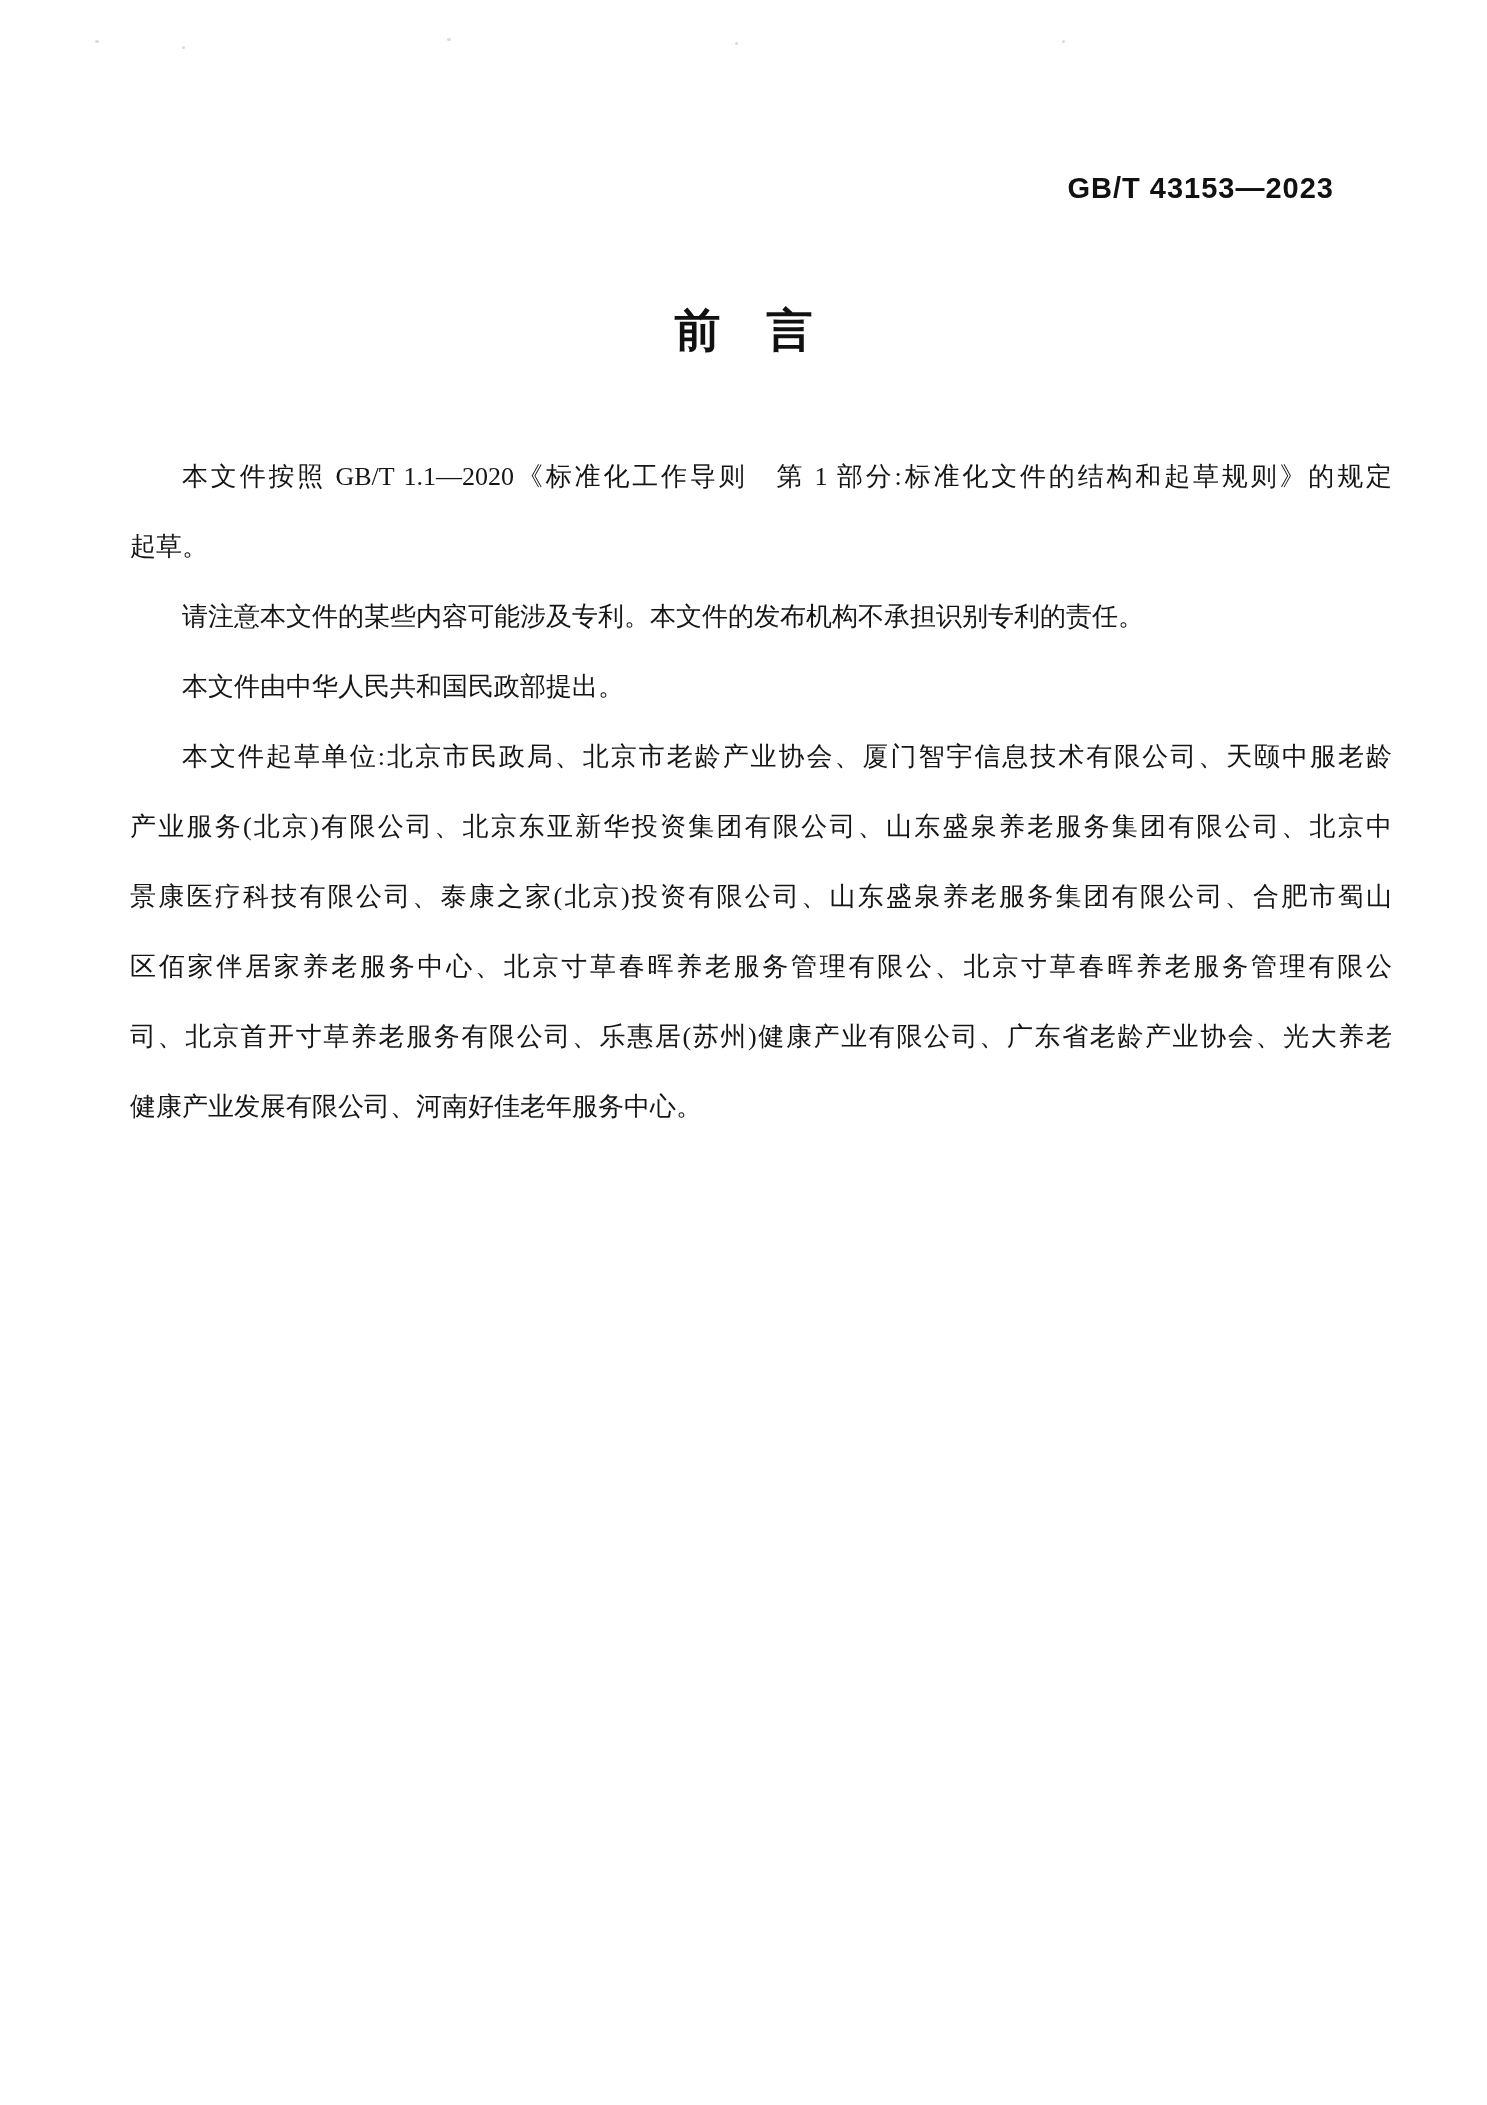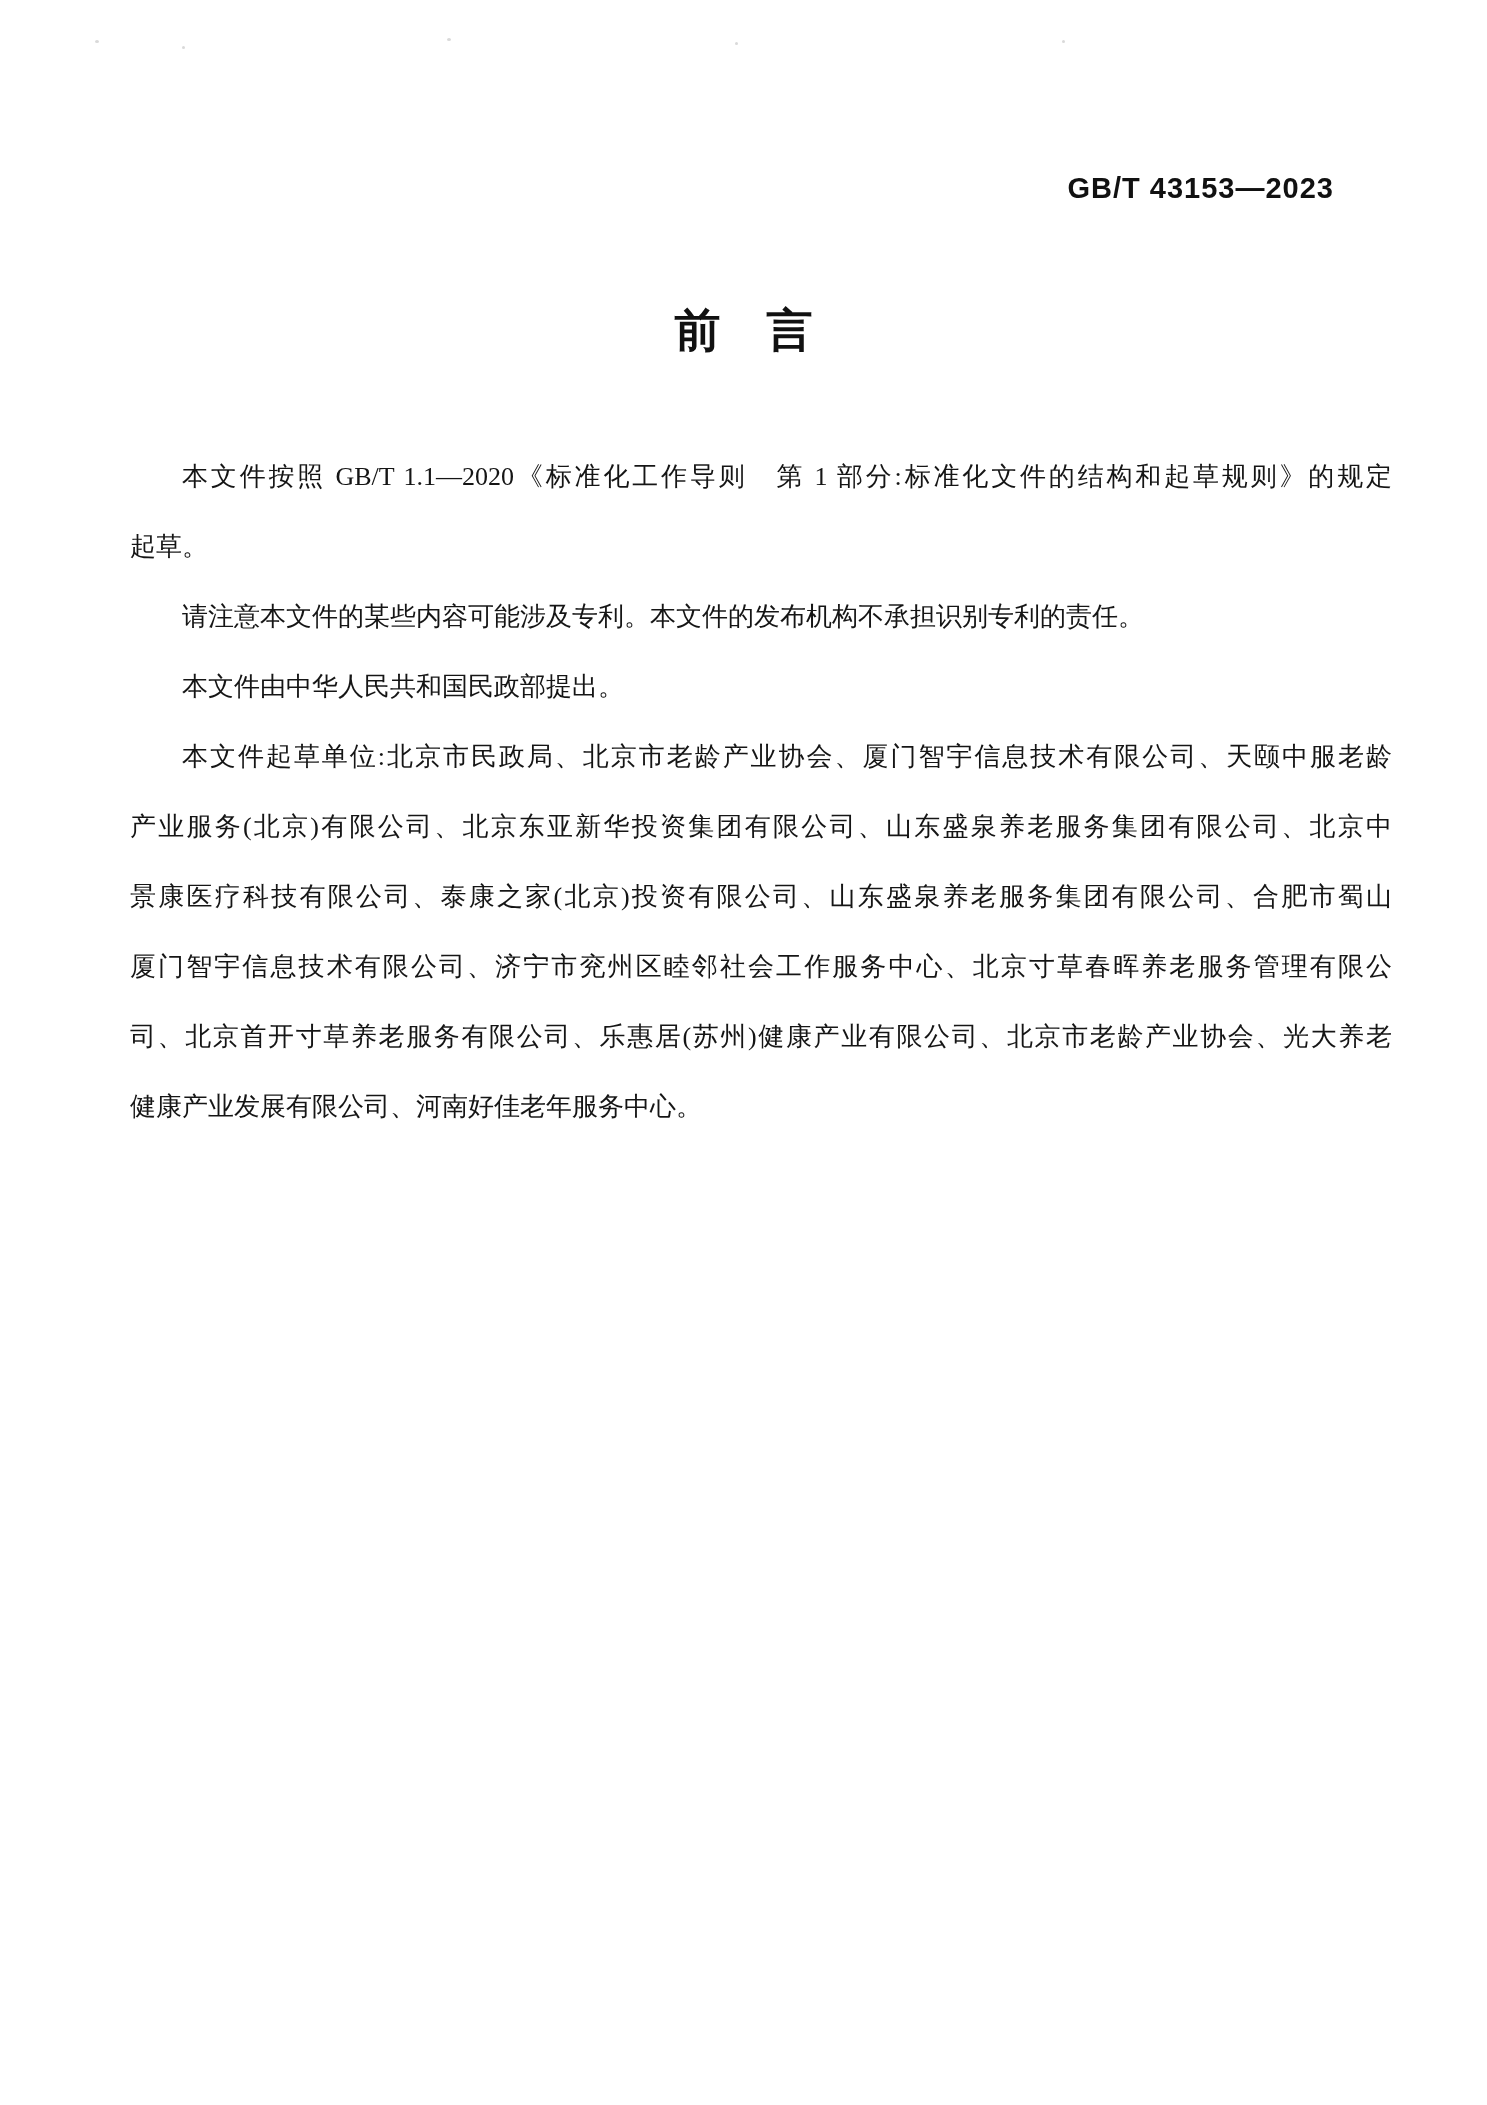--- a/index.html
+++ b/index.html
@@ -92,20 +92,20 @@
   <div class="doc-title">前　言</div>
 
   <div class="body-text">
     <div class="line justify indent">本文件按照 GB/T 1.1—2020《标准化工作导则　第 1 部分:标准化文件的结构和起草规则》的规定</div>
     <div class="line">起草。</div>
     <div class="line indent">请注意本文件的某些内容可能涉及专利。本文件的发布机构不承担识别专利的责任。</div>
     <div class="line indent">本文件由中华人民共和国民政部提出。</div>
     <div class="line justify indent">本文件起草单位:北京市民政局、北京市老龄产业协会、厦门智宇信息技术有限公司、天颐中服老龄</div>
     <div class="line justify">产业服务(北京)有限公司、北京东亚新华投资集团有限公司、山东盛泉养老服务集团有限公司、北京中</div>
     <div class="line justify">景康医疗科技有限公司、泰康之家(北京)投资有限公司、山东盛泉养老服务集团有限公司、合肥市蜀山</div>
-    <div class="line justify">厦门智宇信息技术有限公司、济宁市兖州区睦邻社会工作服务中心、北京寸草春晖养老服务管理有限公</div>
-    <div class="line justify">司、北京首开寸草养老服务有限公司、乐惠居(苏州)健康产业有限公司、北京市老龄产业协会、光大养老</div>
+    <div class="line justify">区佰家伴居家养老服务中心、北京寸草春晖养老服务管理有限公、北京寸草春晖养老服务管理有限公</div>
+    <div class="line justify">司、北京首开寸草养老服务有限公司、乐惠居(苏州)健康产业有限公司、广东省老龄产业协会、光大养老</div>
     <div class="line">健康产业发展有限公司、河南好佳老年服务中心。</div>
   </div>
 
   <div class="page-number">Ⅲ</div>
 
 </div>
 
 </body></html>

